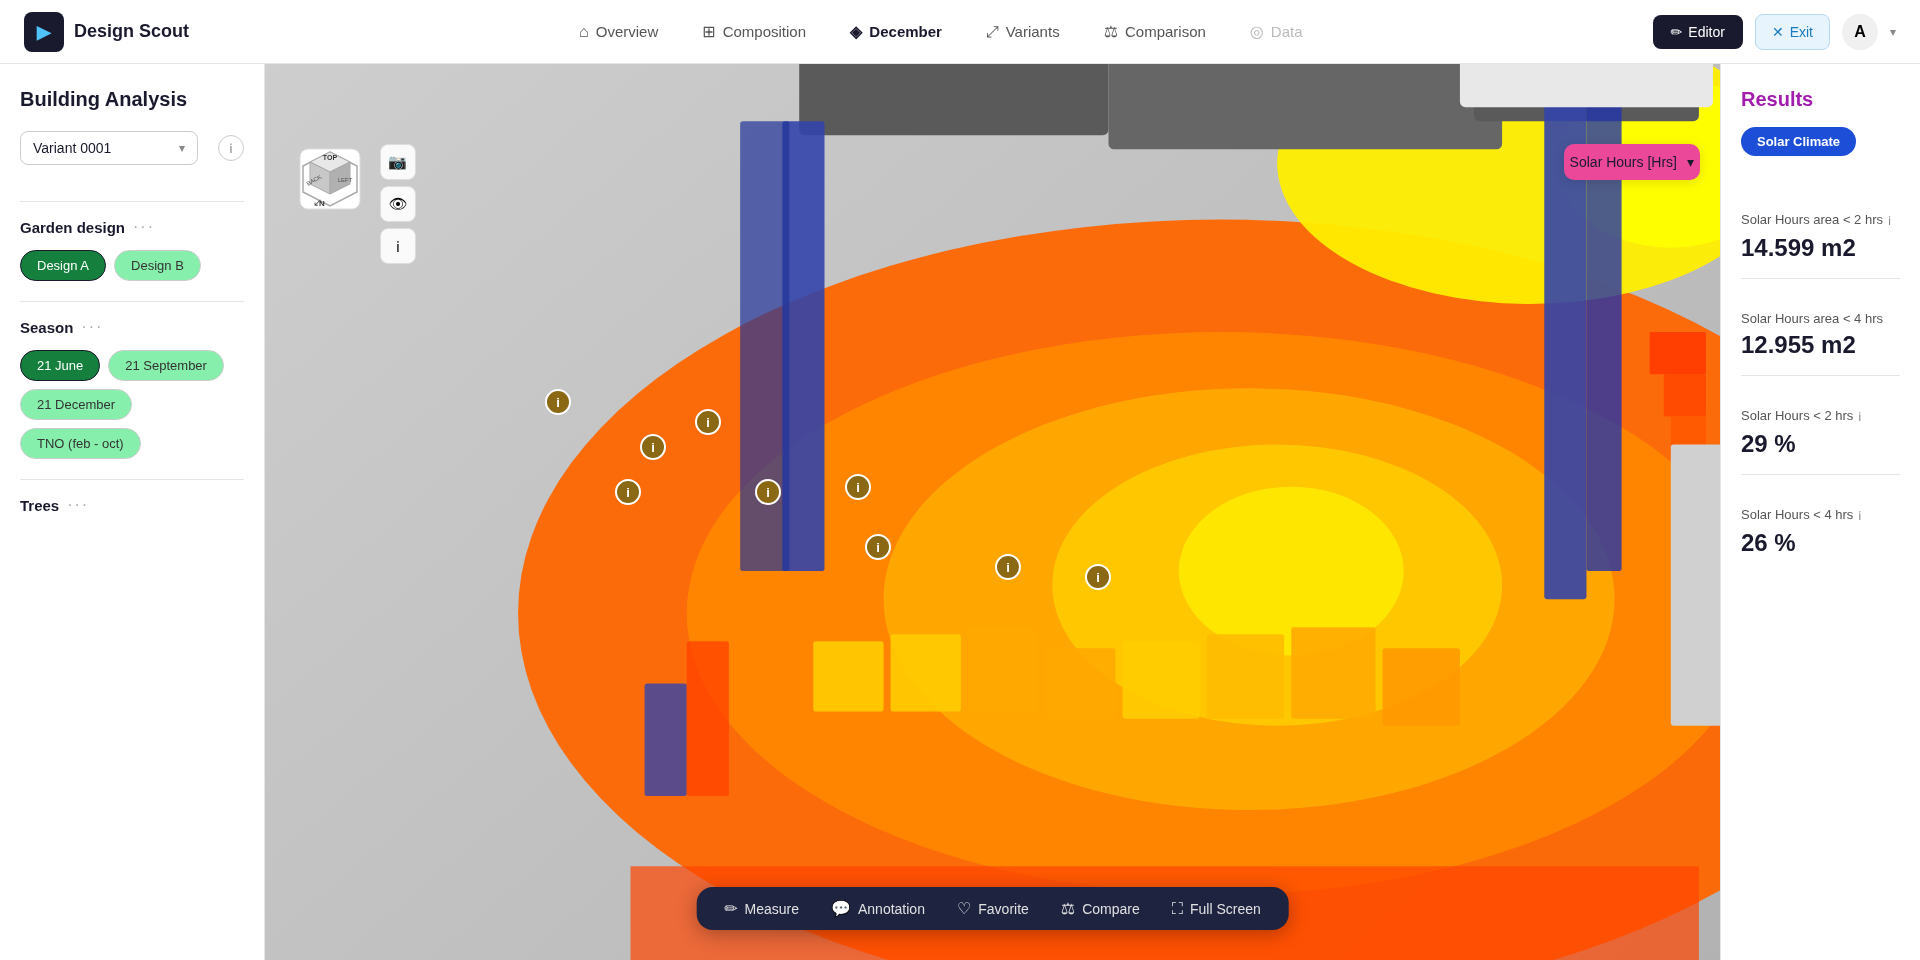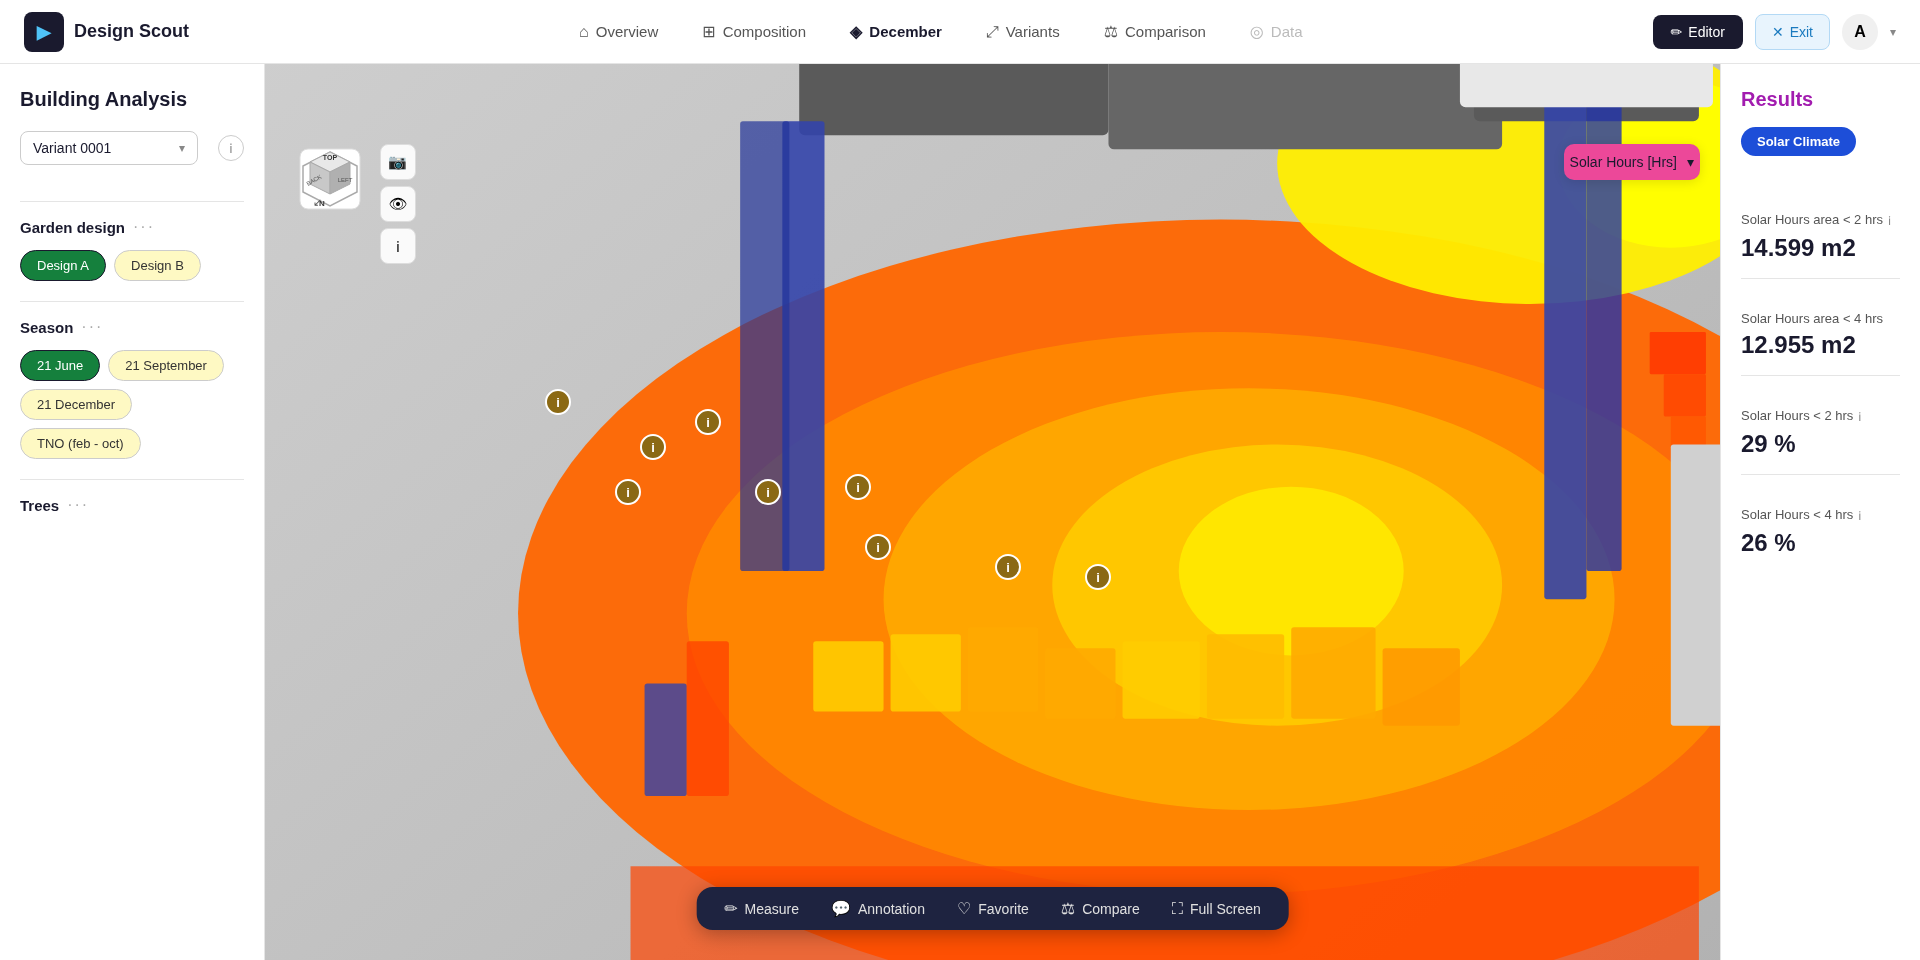--- a/index.html
+++ b/index.html
@@ -173,21 +173,21 @@
     .btn-group {
       display: flex;
       gap: 8px;
       flex-wrap: wrap;
       margin-bottom: 4px;
     }
     .option-btn {
       padding: 7px 16px;
       border-radius: 20px;
       border: 1.5px solid #ccc;
-      background: #fef9c3;
+      background: #86efac;
       font-size: 13px;
       color: #333;
       cursor: pointer;
       font-weight: 500;
     }
     .option-btn.active {
       background: #15803d;
       color: #fff;
       border-color: #1a1a2e;
     }

